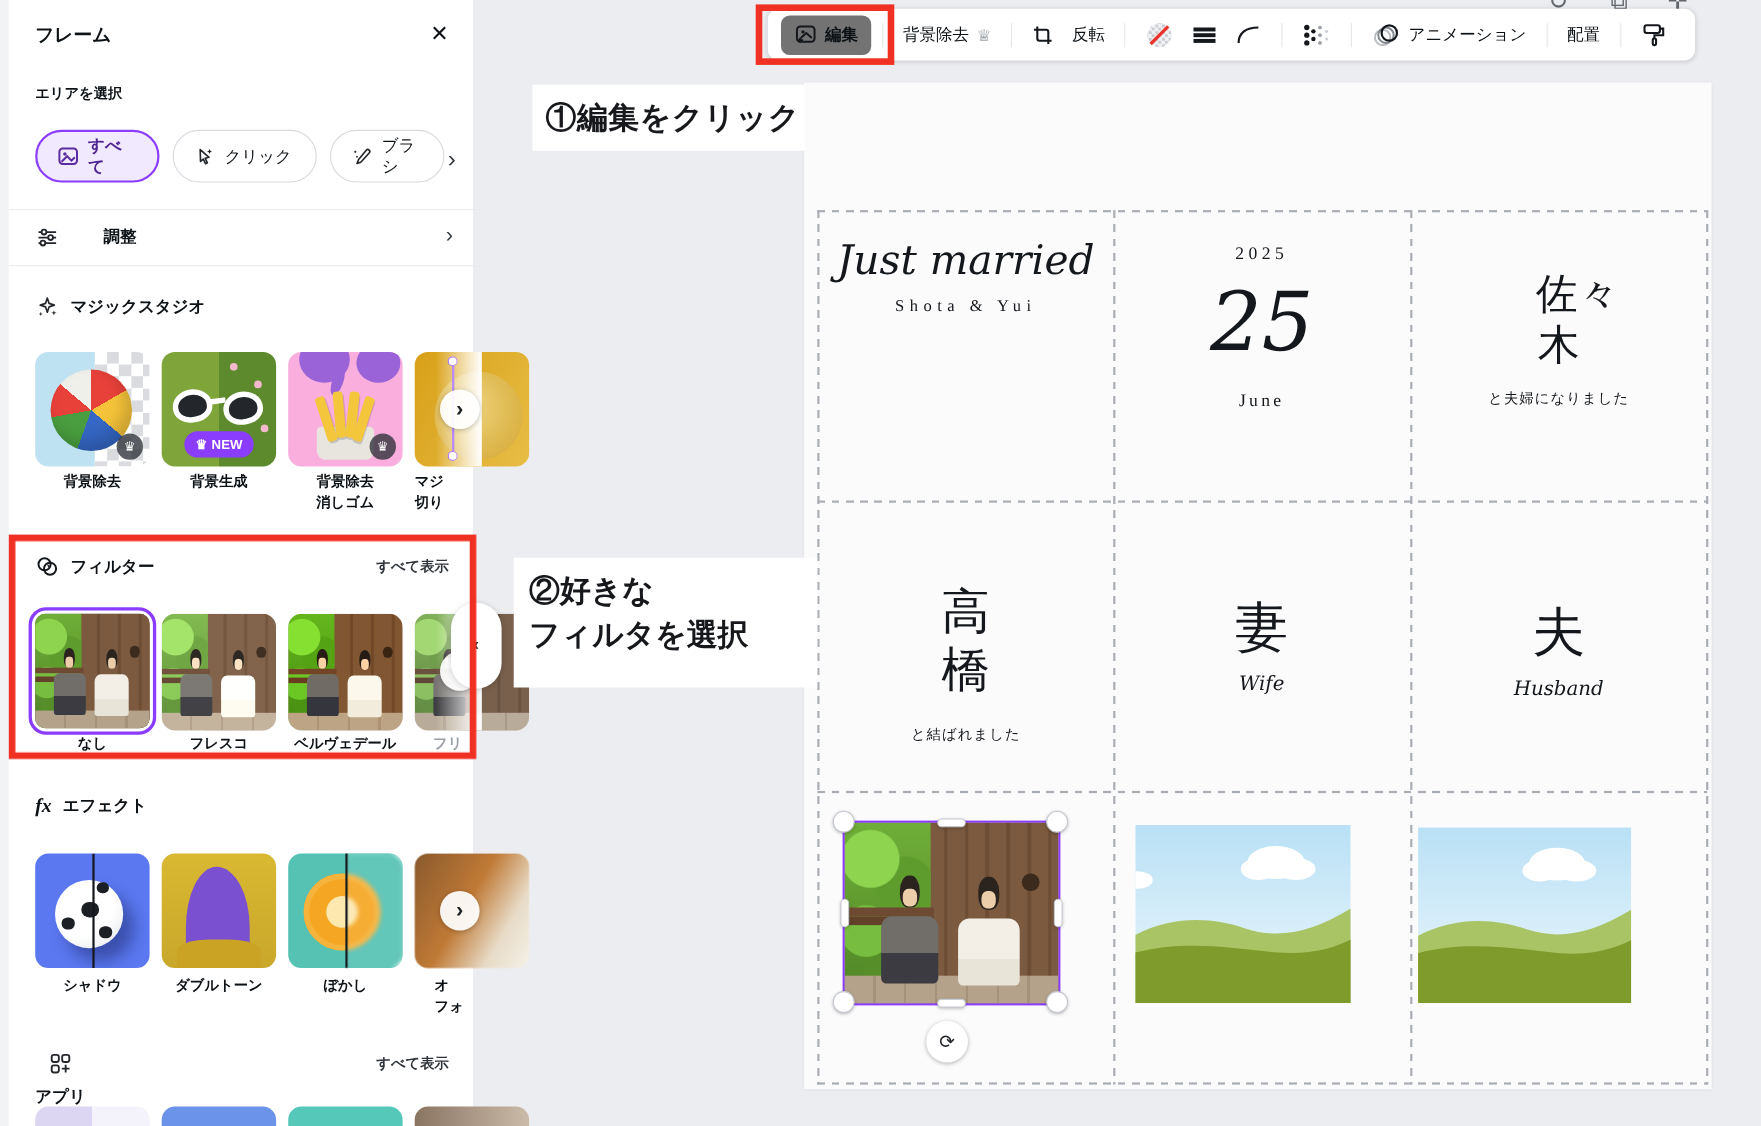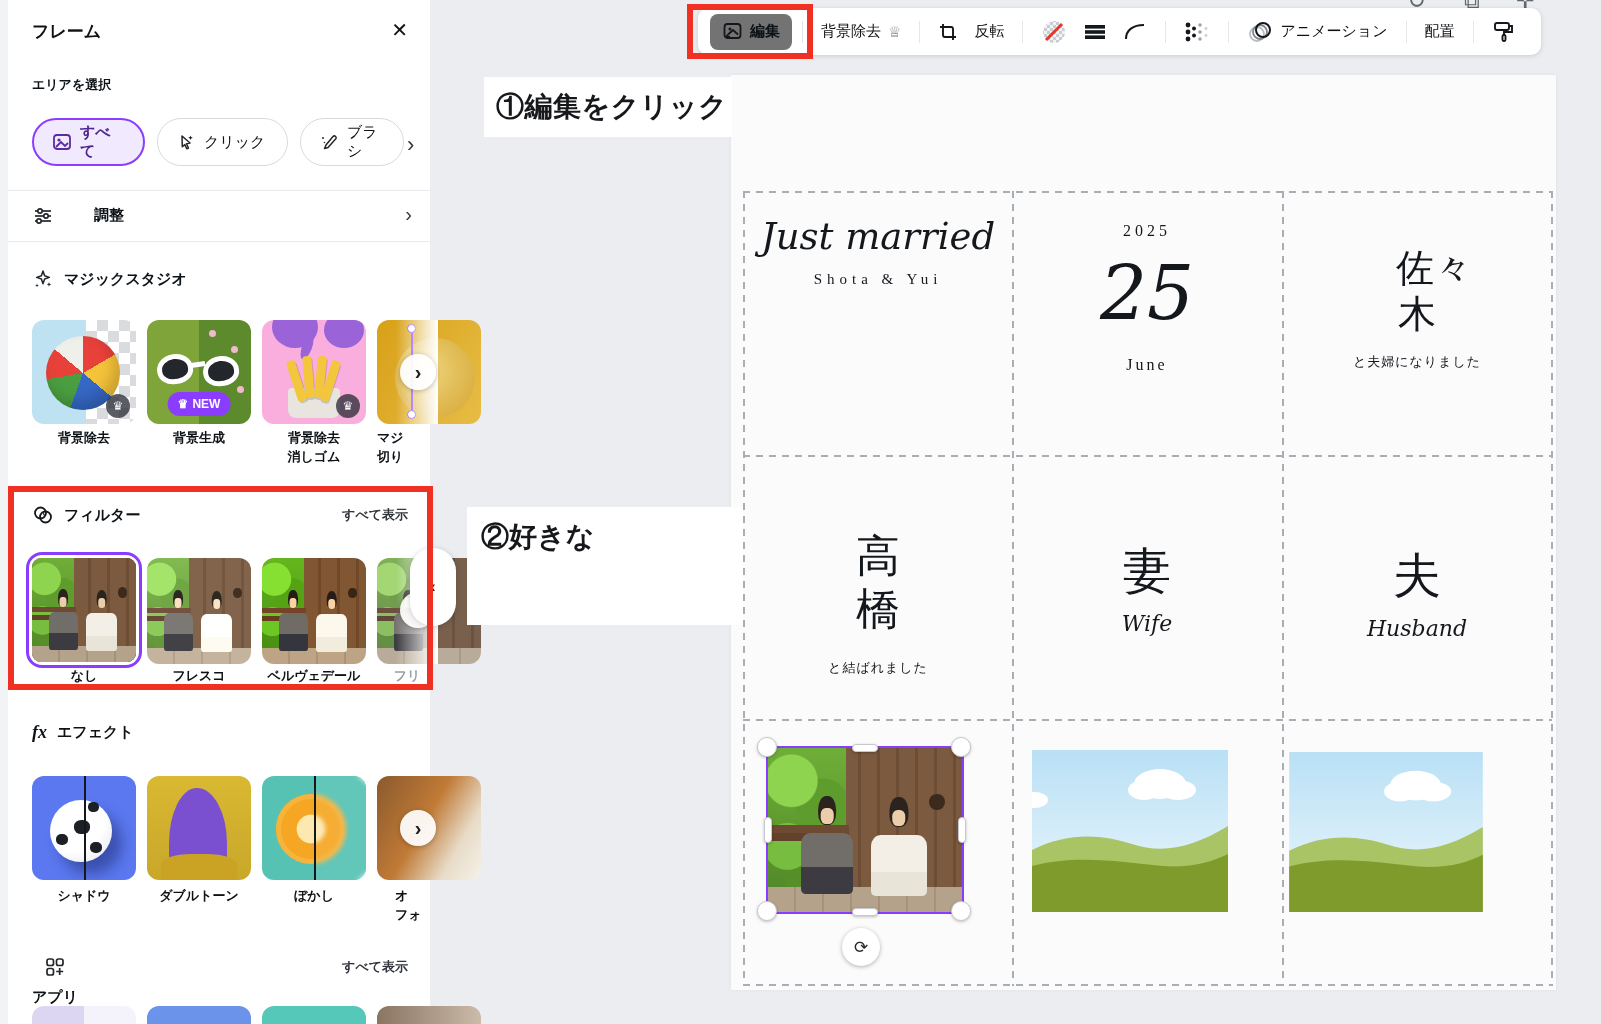--- a/index.html
+++ b/index.html
@@ -134,21 +134,21 @@
   .hdash { position:absolute; height:2px; background:repeating-linear-gradient(90deg,#a9adb4 0 7px,transparent 7px 13px); z-index:2; }
   .cell-txt { position:absolute; width:240px; text-align:center; z-index:2; color:#14171b; }
   .t-script-lg { font-size:37px; }
   .t-caps { font-size:15px; letter-spacing:5px; }
   .t-year { font-size:16px; letter-spacing:4px; }
   .t-day { font-size:74px; line-height:1; }
   .t-month { font-size:16px; letter-spacing:3px; }
   .vname { width:1.1em; margin:13px auto; line-height:1.2; word-break:break-all; }
   .t-caption { font-size:13px; letter-spacing:1px; }
   .t-big-kanji { font-size:48px; line-height:1; }
-  .t-script-sm { font-size:22px; }
+  .t-script-sm { font-size:18px; }
 
   
   .landscape { position:absolute; z-index:2; overflow:hidden; }
 
   
   .canvas-photo { position:absolute; left:768px; top:748px; width:194px; height:164px; z-index:3;
                   outline:2.5px solid #8b3dff; }
   .handle { position:absolute; background:#fff; border:1px solid #c6cad0; box-shadow:0 1px 3px rgba(0,0,0,.25); z-index:4; }
   .h-corner { width:20px; height:20px; border-radius:50%; }
   .h-side { width:8px; height:26px; border-radius:5px; }
@@ -675,13 +675,14 @@
     </span>
   </div>
 </div>
 
 <div class="redbox rb-edit"></div>
 <div class="redbox rb-filter"></div>
 
 <div class="note note1">①編集をクリック</div>
 <div class="note note2">
   <div>②好きな</div>
+  <div>フィルタを選択</div>
 </div>
 
 </body></html>

